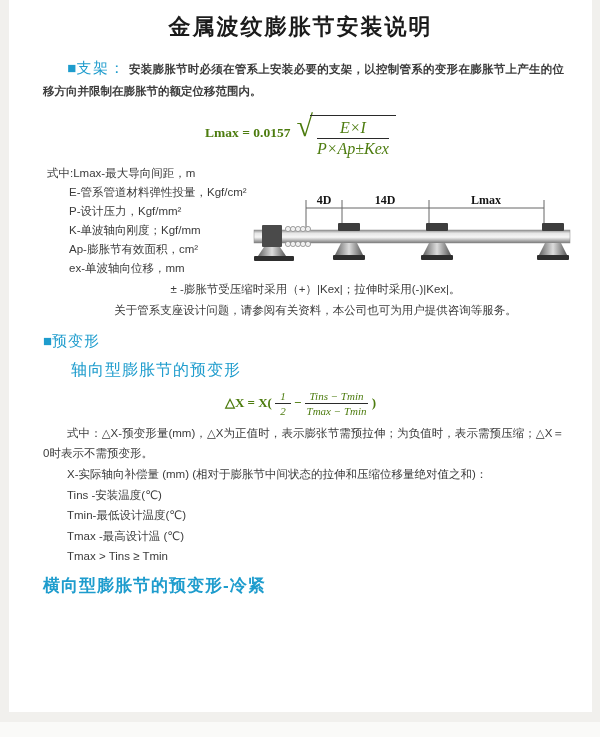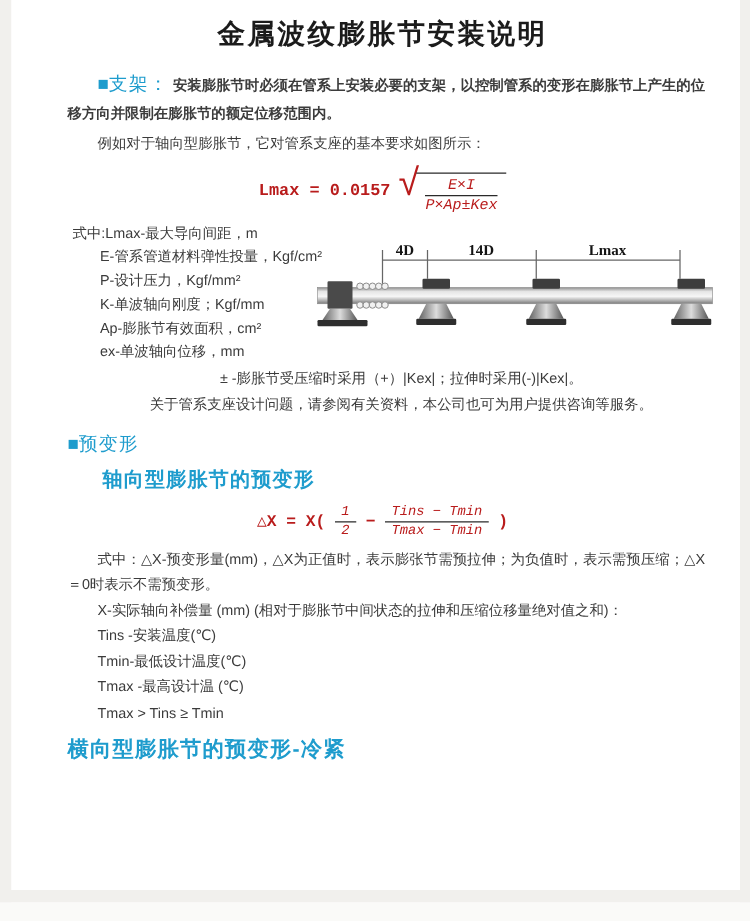--- a/index.html
+++ b/index.html
@@ -1,58 +1,57 @@
 <!DOCTYPE html>
 <html><head>
 <meta charset="utf-8">
 <style>
   html,body{margin:0;padding:0;background:#fafaf8;}
   .page{
     position:relative;width:600px;height:722px;background:#ffffff;
     box-sizing:border-box;
     border-left:9px solid #f1f0ed;border-right:8px solid #f1f0ed;border-bottom:10px solid #f1f0ed;
-    font-family:"Liberation Sans","DejaVu Sans",sans-serif;color:#3b3b3b;overflow:hidden;padding-left:11px;
+    font-family:"Liberation Sans","DejaVu Sans",sans-serif;color:#3b3b3b;overflow:hidden;
   }
   .title{margin:12px 0 0;text-align:center;font-size:22px;font-weight:bold;color:#1b1b1b;letter-spacing:2px;}
   .lead{margin:15px 28px 0 34px;font-size:11.5px;line-height:22px;text-align:justify;font-weight:bold;color:#3c3c3c;}
   .lead .indent{display:inline-block;width:24px;}
   .sq{color:#1e9ccd;font-size:15px;font-weight:bold;}
   .sec-title{color:#1e9ccd;font-size:15px;font-weight:normal;letter-spacing:1px;}
   .example{margin:3px 28px 0 34px;font-size:11.5px;line-height:20px;text-indent:24px;}
-  .formula{text-align:center;font-family:Liberation Mono, monospace;color:#b91c1c;}
+  .formula{text-align:center;font-family:Liberation Serif, serif;color:#4d7c0f;}
   .f1{margin:9px 0 5px;font-size:13.5px;font-weight:bold;}
   .frac{display:inline-block;vertical-align:middle;text-align:center;line-height:1.1;font-style:italic;}
   .frac .num{display:block;border-bottom:1.4px solid #2a2a2a;padding:0 5px 1px;}
   .frac .den{display:block;padding-top:1px;}
   .sqrt{display:inline-flex;align-items:flex-start;vertical-align:middle;margin-left:6px;}
   .sqrt .radical{font-size:30px;font-weight:400;line-height:30px;margin-right:-3px;font-style:normal;}
-  .sqrt .sqrt-body{border-top:1.6px solid #2a2a2a;padding:3px 7px 0;margin-top:4px;font-weight:normal;font-size:12px;}
+  .sqrt .sqrt-body{border-top:1.6px solid #2a2a2a;padding:3px 7px 0;margin-top:4px;font-weight:normal;font-size:16px;}
   .defs{margin:7px 0 0 38px;font-size:11.5px;line-height:19px;color:#3b3b3b;}
   .defs .sub{margin-left:22px;}
   .note-line{margin:1px 28px 0 58px;font-size:11.5px;line-height:20px;text-align:center;}
   .sec-head{margin:12px 0 0 34px;}
   .para{margin:5px 28px 0 34px;font-size:11.5px;line-height:23px;text-align:justify;text-indent:24px;color:#3b3b3b;}
-  .subheading{margin:9px 0 0 62px;font-size:16px;font-weight:bold;color:#1e9ccd;letter-spacing:1px;}
+  .subheading{margin:9px 0 0 62px;font-size:16px;font-weight:normal;color:#1e9ccd;letter-spacing:1px;}
   .f2{margin:9px 0 3px;font-size:13px;font-weight:bold;}
   .f2 .frac{font-size:11px;font-weight:normal;}
   .explain-first{margin:6px 28px 0 34px;font-size:11.5px;line-height:20px;text-align:justify;text-indent:24px;}
   .explain-item{margin:2px 28px 0 58px;font-size:11.5px;line-height:18.5px;}
   .lateral-heading{margin:8px 0 0 34px;font-size:17px;font-weight:bold;color:#1e9ccd;letter-spacing:1px;}
   .diagram{position:absolute;left:241px;top:192px;}
 </style>
 </head>
 <body>
 
 <div class="page">
 
   <h1 class="title">金属波纹膨胀节安装说明</h1>
 
   <p class="lead"><span class="indent"></span><span class="sq">■</span><span class="sec-title">支架：</span> <span>安装膨胀节时必须在管系上安装必要的支架，以控制管系的变形在膨胀节上产生的位移方向并限制在膨胀节的额定位移范围内。</span></p>
 
-  <p class="example">例如对于轴向型膨胀节，它对管系支座的基本要求如图所示：</p>
 
   <div class="formula f1">
     <span>Lmax = 0.0157</span><span class="sqrt">
         <span class="radical">√</span>
         <span class="sqrt-body"><span class="frac"><span class="num">E×I</span><span class="den">P×Ap±Kex</span></span></span>
       </span>
   </div>
 
   <div class="defs">
     <div>式中:Lmax-最大导向间距，m</div>

